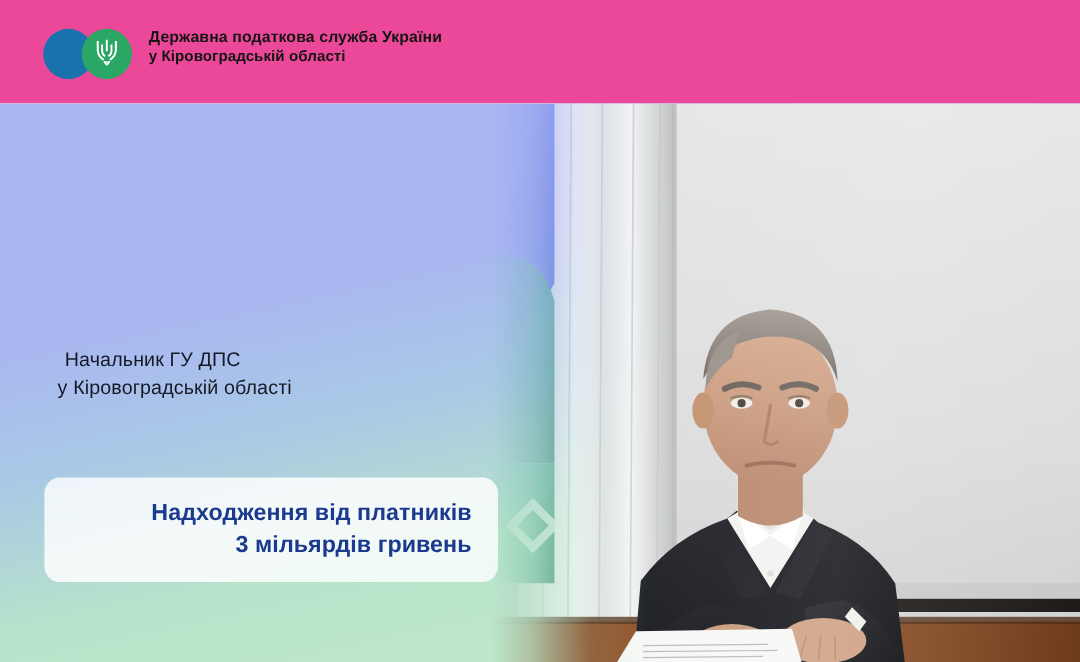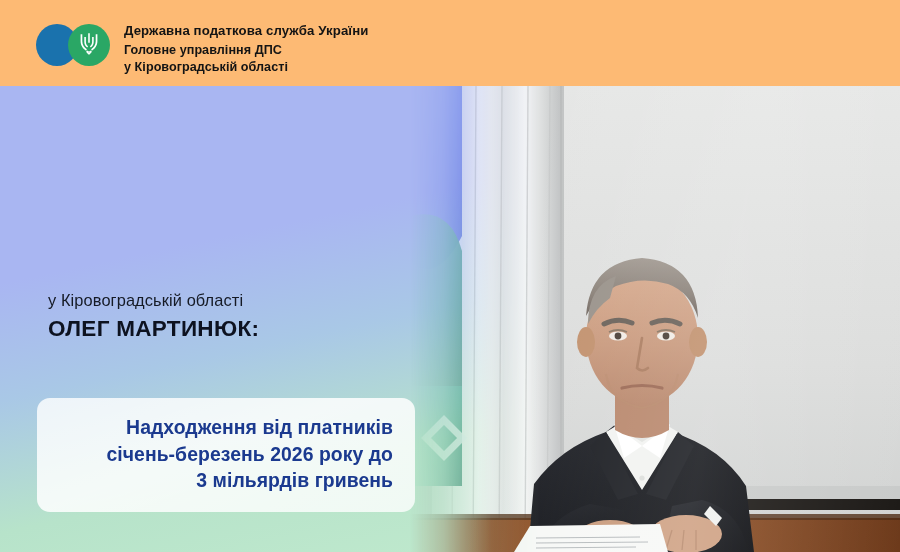--- a/index.html
+++ b/index.html
@@ -17,21 +17,21 @@
     overflow: hidden;
     background: #ffffff;
   }
 
   
   .header-bar {
     position: absolute;
     left: 0; top: 0;
     width: 900px;
     height: 86px;
-    background: #fdba74;
+    background: #ec4899;
     z-index: 40;
   }
   .logo-wrap {
     position: absolute;
     left: 36px;
     top: 24px;
     width: 82px;
     height: 42px;
   }
   .logo-circle-blue {
@@ -319,28 +319,27 @@
           <line x1="126" y1="452" x2="230" y2="451"></line>
           <line x1="126" y1="457" x2="238" y2="456"></line>
           <line x1="126" y1="462" x2="226" y2="461"></line>
         </g>
       </svg>
     </div>
 
     <div class="bg-gradient-sheen"></div>
 
     <div class="intro-block">
+      <div class="intro-role-1">Начальник ГУ ДПС</div>
       <div class="intro-role-2">у Кіровоградській області</div>
-      <div class="intro-name">ОЛЕГ МАРТИНЮК:</div>
     </div>
 
     <div class="quote-card">
       <div class="quote-text">
         <span class="ln">Надходження від платників</span>
-        <span class="ln">січень-березень 2026 року до</span>
         <span class="ln">3 мільярдів гривень</span>
       </div>
     </div>
 
   </div>
 
   <div class="header-bar">
     <div class="logo-wrap">
       <div class="logo-circle-blue"></div>
       <div class="logo-circle-green">
@@ -352,18 +351,17 @@
             <path d="M19.4 2.2 h-1.7 v7.1 c0 3.6 -2.0 6.3 -4.6 7.9 l0.9 1.45 c3.0 -1.85 5.4 -5.05 5.4 -9.35 z"></path>
             <path d="M6.3 5.0 h1.6 v5.0 c0 1.9 0.9 3.3 2.2 4.2 l-0.85 1.4 C7.5 14.5 6.3 12.5 6.3 10.0 z"></path>
             <path d="M15.7 5.0 h-1.6 v5.0 c0 1.9 -0.9 3.3 -2.2 4.2 l0.85 1.4 c1.75 -1.1 2.95 -3.1 2.95 -5.6 z"></path>
             <path d="M8.6 19.3 h4.8 v1.3 h-4.8 z"></path>
           </g>
         </svg>
       </div>
     </div>
     <div class="header-text">
       <div class="header-line1">Державна податкова служба України</div>
-      <div class="header-line2">Головне управління ДПС</div>
       <div class="header-line3">у Кіровоградській області</div>
     </div>
   </div>
 
 </div>
 
 </body></html>

